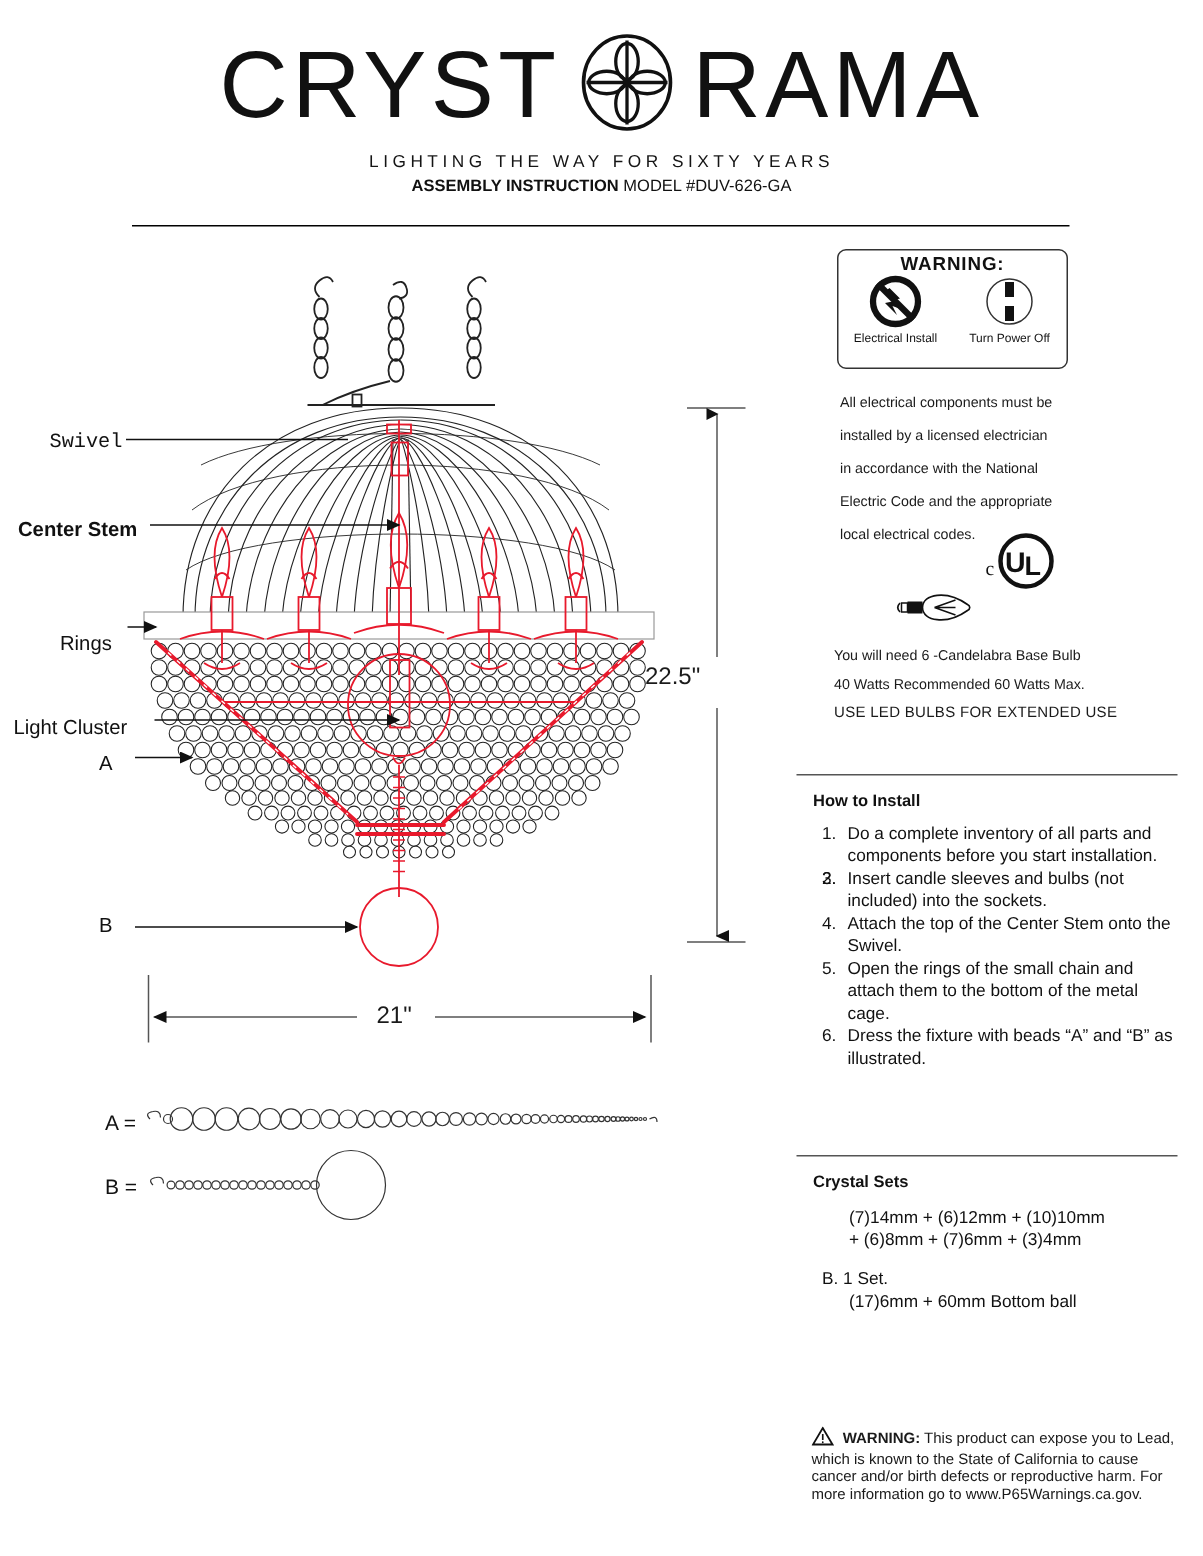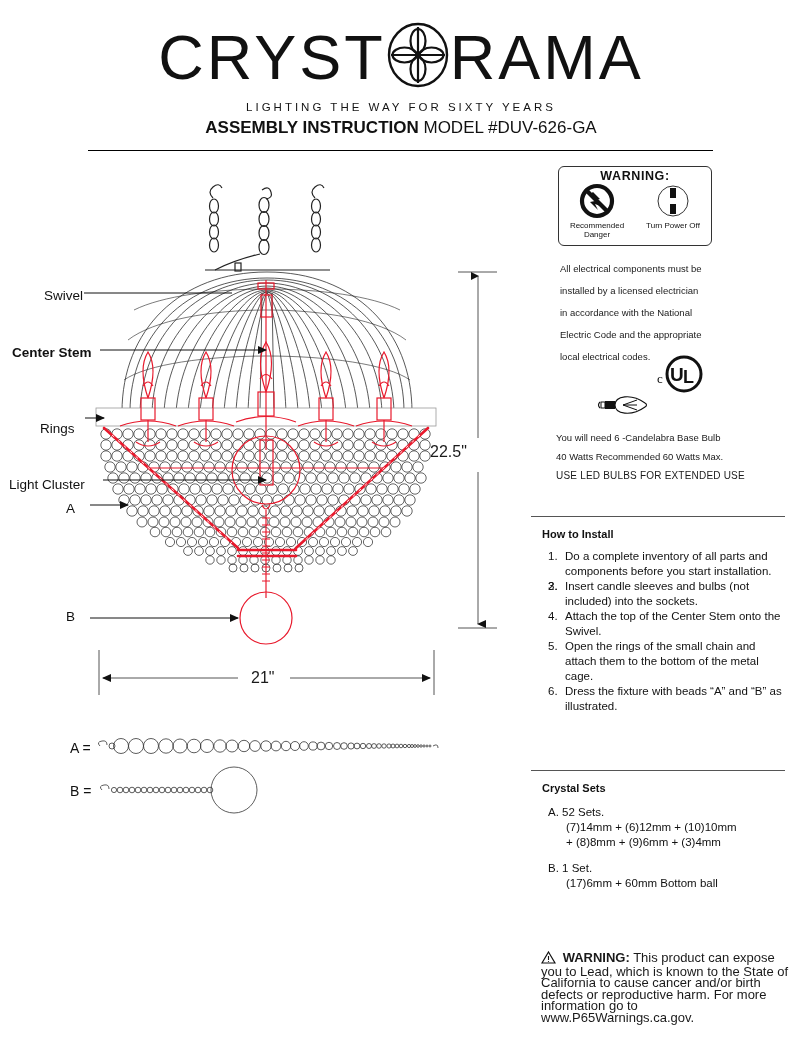--- a/index.html
+++ b/index.html
@@ -20,21 +20,21 @@
   
   .brand-wrap {
     position: absolute;
     top: 22px; left: 0; right: 0;
     text-align: center;
   }
   .brand-row {
     display: flex;
     align-items: center;
     justify-content: center;
-    gap: 0px;
+    gap: 12px;
   }
   .brand-text {
     font-family: "Liberation Sans", sans-serif;
     font-size: 63px;
     font-weight: 400;
     letter-spacing: 3px;
     line-height: 1;
     color: #111;
   }
   .brand-mark { margin: 0 1px; }
@@ -42,38 +42,38 @@
     margin-top: 9px;
     font-size: 11.5px;
     letter-spacing: 3.0px;
     color: #141414;
     font-weight: 400;
   }
   .assembly-line {
     position: absolute;
     top: 118px; left: 0; right: 0;
     text-align: center;
-    font-size: 17px;
+    font-size: 11px;
     color: #111;
   }
   .assembly-line .bold { font-weight: bold; }
 
   .rule-top {
     position: absolute;
     left: 88px; top: 150px; width: 625px;
     border-top: 1.5px solid #000;
   }
 
   .lbl {
     position: absolute;
     font-size: 13.5px;
     color: #111;
     white-space: nowrap;
   }
-  .lbl-swivel      { left: 44px;  top: 288px; }
+  .lbl-swivel      { left: 33px;  top: 288px; font-family: Liberation Mono, monospace; }
   .lbl-center-stem { left: 12px;  top: 345px; font-weight: bold; }
   .lbl-rings       { left: 40px;  top: 421px; }
   .lbl-cluster     { left: 9px;   top: 477px; }
   .lbl-a           { left: 66px;  top: 501px; }
   .lbl-b           { left: 66px;  top: 609px; }
 
   .dim-text {
     position: absolute;
     font-size: 16px;
     color: #1a1a1a;
@@ -185,21 +185,21 @@
     color: #111;
   }
   .crystal .set-head { margin-top: 0; }
   .crystal .set-body { padding-left: 18px; }
   .crystal .gap { height: 11px; }
 
   .p65 {
     position: absolute;
     left: 541px; top: 951px;
     width: 248px;
-    font-size: 13px;
+    font-size: 10px;
     line-height: 11.6px;
     color: #1a1a1a;
   }
   .p65 .p65-head { font-weight: bold; }
   .p65-tri { vertical-align: -2px; margin-right: 3px; }
 </style>
 </head>
 <body>
 
 <div class="page">
@@ -869,21 +869,21 @@
       </span>
       <span>
         <svg width="36" height="36" viewBox="0 0 36 36">
           <circle cx="18" cy="18" r="15" fill="none" stroke="#333" stroke-width="1"></circle>
           <rect x="15" y="5" width="6" height="10" fill="#111"></rect>
           <rect x="15" y="21" width="6" height="10" fill="#111"></rect>
         </svg>
       </span>
     </div>
     <div class="warn-caption">
-      <span>Recommended Danger</span>
+      <span>Electrical Install</span>
       <span>Turn Power Off</span>
     </div>
   </div>
 
   <div class="elec-text">
     <div>All electrical components must be</div>
     <div>installed by a licensed electrician</div>
     <div>in accordance with the National</div>
     <div>Electric Code and the appropriate</div>
     <div>local electrical codes.</div>
@@ -923,23 +923,22 @@
     <li><span class="num">3.</span><span>Insert candle sleeves and bulbs (not included) into the sockets.</span></li>
     <li><span class="num">4.</span><span>Attach the top of the Center Stem onto the Swivel.</span></li>
     <li><span class="num">5.</span><span>Open the rings of the small chain and attach them to the bottom of the metal cage.</span></li>
     <li><span class="num">6.</span><span>Dress the fixture with beads “A” and “B” as illustrated.</span></li>
   </ol>
 
   <div class="rule-r2"></div>
   <div class="sec-title sec-crystal">Crystal Sets</div>
 
   <div class="crystal">
-    <div class="set-head">A. 52 Sets.</div>
     <div class="set-body">(7)14mm + (6)12mm + (10)10mm</div>
-    <div class="set-body">+ (8)8mm + (9)6mm + (3)4mm</div>
+    <div class="set-body">+ (6)8mm + (7)6mm + (3)4mm</div>
     <div class="gap"></div>
     <div class="set-head">B. 1 Set.</div>
     <div class="set-body">(17)6mm + 60mm Bottom ball</div>
   </div>
 
   <div class="p65">
     <span class="p65-tri">
       <svg width="15" height="13" viewBox="0 0 15 13">
         <path d="M7.5,1 L14,12 L1,12 Z" fill="none" stroke="#111" stroke-width="1.2"></path>
         <line x1="7.5" y1="5" x2="7.5" y2="9" stroke="#111" stroke-width="1.1"></line>

